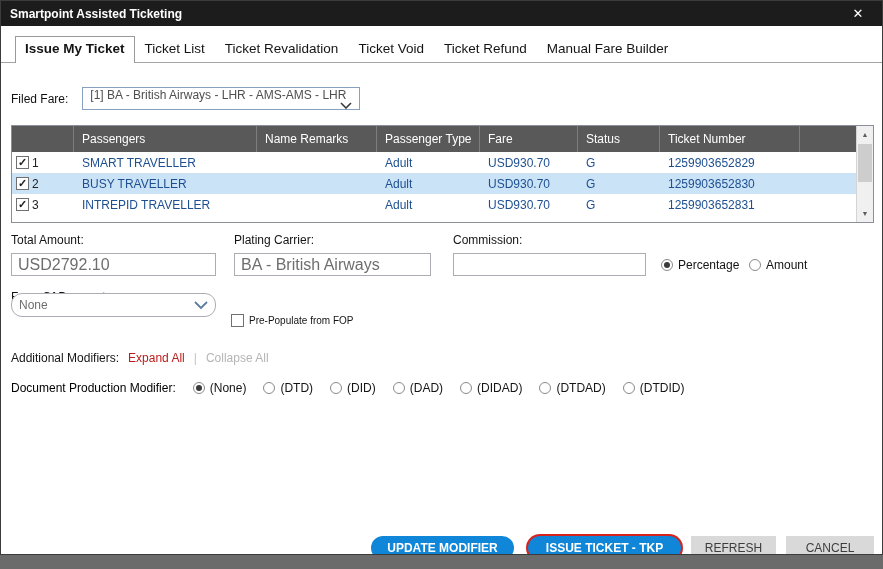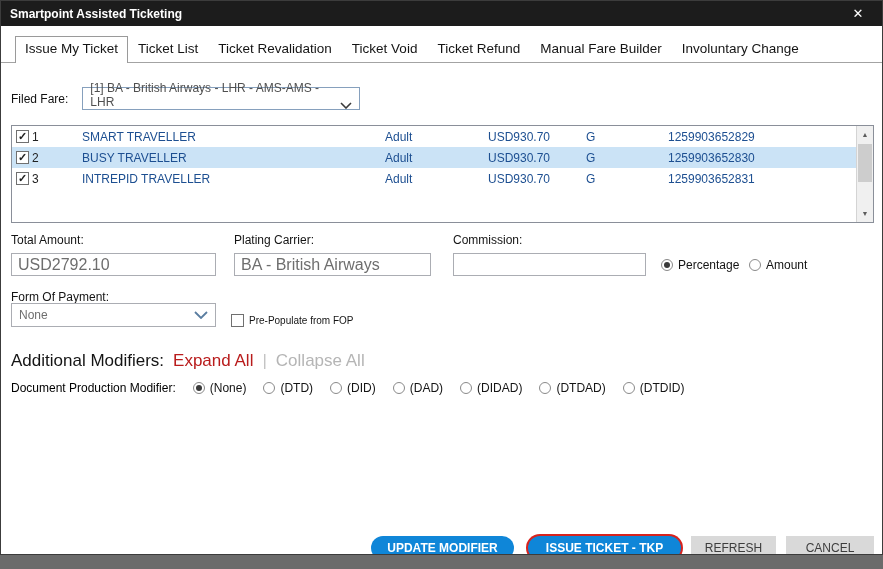--- a/index.html
+++ b/index.html
@@ -11,26 +11,26 @@
   .titlebar { position:absolute; top:0; left:0; right:0; height:25px; background:#1c1c1c; color:#fff;
               display:flex; align-items:center; padding:0 9px; font-size:12px; font-weight:700; }
   .close { margin-left:auto; width:30px; height:25px; display:flex; align-items:center; justify-content:center;
            font-size:13px; font-weight:400; cursor:pointer; }
 
   
   .tabbar { position:absolute; top:35px; left:0; right:0; height:27px; border-bottom:1px solid #a3a3a3;
             padding-left:14px; display:flex; font-size:13.5px; color:#141414; }
   .tab { padding:4px 9px 0 9px; border:1px solid transparent; border-bottom:none; margin-bottom:-1px;
          white-space:nowrap; cursor:pointer; }
-  .tab.active { font-weight:400; border-color:#9a9a9a; background:#fff; }
+  .tab.active { font-weight:700; border-color:#9a9a9a; background:#fff; }
 
   
   .filedfare { position:absolute; top:86px; left:10px; display:flex; align-items:center; font-size:12px; color:#111; }
-  .combo { margin-left:14px; width:278px; height:23px; border:1px solid #86a0bd; display:flex; align-items:flex-end;
-           padding:0 7px; color:#4f4f4f; background:#fff; cursor:pointer; }
+  .combo { margin-left:14px; width:278px; height:23px; border:1px solid #86a0bd; display:flex; align-items:flex-start;
+           padding:0 7px; color:#4f4f4f; background:#fff; cursor:pointer;flex-direction:column; }
   .combo .chev { margin-left:auto; display:flex; }
 
   
   .table { position:absolute; top:124px; left:10px; width:863px; height:98px; border:1px solid #8a8f99; background:#fff; }
   .tbl-inner { position:absolute; left:0; top:0; right:17px; bottom:0; overflow:hidden; }
   .thead { display:flex; height:26px; background:#595959; color:#fff; font-size:12px; }
   .th { display:flex; align-items:center; padding:0 8px; border-right:1px solid #7d7d7d; overflow:hidden; white-space:nowrap; }
   .th:last-child { border-right:none; }
   .row { display:flex; height:21px; align-items:center; font-size:12px; color:#1d4f91; }
   .row.selected { background:#cbe3f6; }
@@ -62,21 +62,21 @@
   .radio.selected .dot::after { content:""; position:absolute; left:2px; top:2px; right:2px; bottom:2px;
                 background:#3a3a3a; border-radius:50%; }
 
   .dropdown { position:absolute; height:24px; border:1px solid #abadb3; display:flex; align-items:center;
               padding:0 7px; font-size:12px; color:#6e6e6e; background:#fff; cursor:pointer; }
   .dropdown .chev { margin-left:auto; display:flex; }
 
   .check-inline { position:absolute; display:flex; align-items:center; font-size:10px; color:#141414; cursor:pointer; }
   .check-inline .cb { margin-right:5px; }
 
-  .mods { position:absolute; left:10px; display:flex; align-items:center; font-size:17px; color:#141414; }
+  .mods { position:absolute; left:10px; display:flex; align-items:center; font-size:12px; color:#141414; }
   .link { color:#b91c1c; cursor:pointer; }
   .sep { color:#c4c4c4; margin:0 9px; }
   .link-disabled { color:#b5b5b5; cursor:default; }
 
   .docmods { position:absolute; left:10px; display:flex; align-items:center; font-size:12px; }
   .docmods .radio { margin-left:17px; }
 
   
   .btn { position:absolute; height:24px; font-size:12px; display:flex; align-items:center; justify-content:center;
          cursor:pointer; font-family:inherit; border:none; white-space:nowrap; }
@@ -94,37 +94,46 @@
     <span class="close">✕</span>
   </div>
 
   <div class="tabbar">
     <div class="tab active">Issue My Ticket</div>
     <div class="tab">Ticket List</div>
     <div class="tab">Ticket Revalidation</div>
     <div class="tab">Ticket Void</div>
     <div class="tab">Ticket Refund</div>
     <div class="tab">Manual Fare Builder</div>
-    <div class="tab">Involuntary Change</div>
   </div>
 
   <div class="filedfare">
     <span>Filed Fare:</span>
     <div class="combo">
       <span>[1] BA - British Airways - LHR - AMS-AMS - LHR</span>
       <span class="chev">
         <svg width="12" height="7" viewBox="0 0 12 7">
             <polyline points="1,1 6,6 11,1" fill="none" stroke="#3a3a3a" stroke-width="1.6"></polyline>
           </svg>
       </span>
     </div>
   </div>
 
   <div class="table">
     <div class="tbl-inner">
+      <div class="thead">
+        <div class="th c0"></div>
+        <div class="th c1">Passengers</div>
+        <div class="th c2">Name Remarks</div>
+        <div class="th c3">Passenger Type</div>
+        <div class="th c4">Fare</div>
+        <div class="th c5">Status</div>
+        <div class="th c6">Ticket Number</div>
+        <div class="th c7"></div>
+      </div>
 
       <div class="row">
         <div class="cell c0">
           <span class="cb checked"></span>
           <span class="rownum">1</span>
         </div>
         <div class="cell c1">SMART TRAVELLER</div>
         <div class="cell c2"></div>
         <div class="cell c3">Adult</div>
         <div class="cell c4">USD930.70</div>
@@ -180,21 +189,21 @@
   <span class="radio selected" style="position:absolute; top:257px; left:660px;">
     <span class="dot"></span>
     <span>Percentage</span>
   </span>
   <span class="radio" style="position:absolute; top:257px; left:748px;">
     <span class="dot"></span>
     <span>Amount</span>
   </span>
 
   <div class="lbl" style="top:289px; left:10px;">Form Of Payment:</div>
-  <div class="dropdown" style="top:302px; left:10px; width:205px;">
+  <div class="dropdown" style="top:292px; left:10px; width:205px;border-radius:11px;">
     <span>None</span>
     <span class="chev">
       <svg width="14" height="8" viewBox="0 0 14 8">
           <polyline points="1,1 7,7 13,1" fill="none" stroke="#5a7da0" stroke-width="1.8"></polyline>
         </svg>
     </span>
   </div>
   <label class="check-inline" style="top:313px; left:230px;">
     <span class="cb"></span>
     <span>Pre-Populate from FOP</span>

